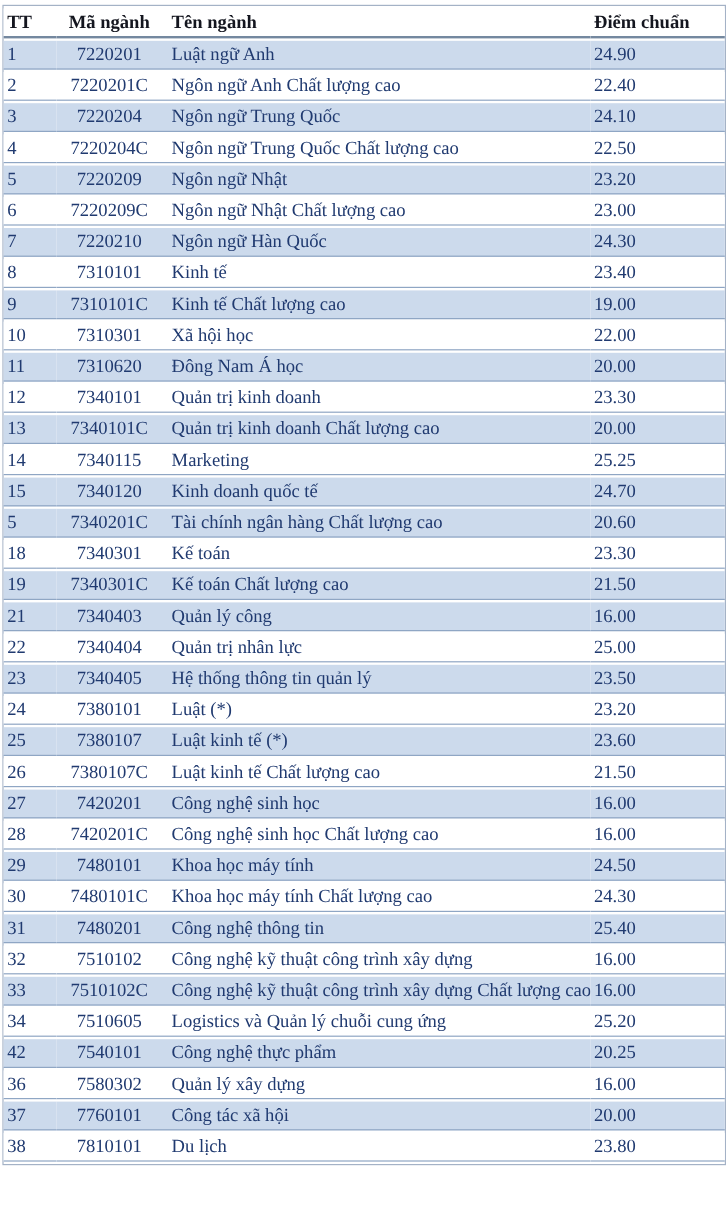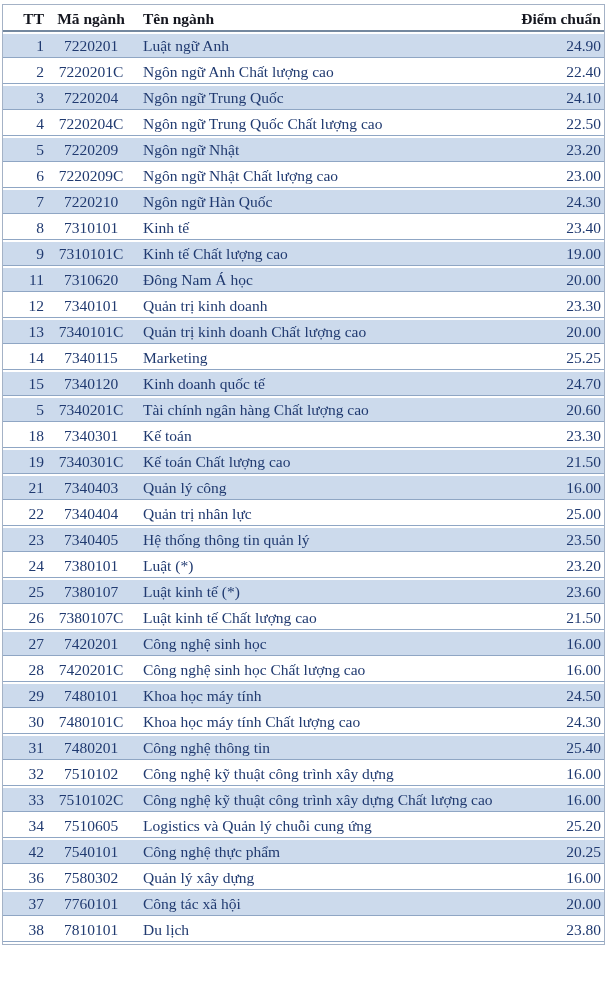--- a/index.html
+++ b/index.html
@@ -38,24 +38,24 @@
     color: #203a70;
     height: 21px;
     line-height: 21px;
     padding: 1px 3px;
     border-bottom: 1px solid #8fa6c4;
     white-space: nowrap;
     overflow: hidden;
   }
   tr.odd td { background: #ccdaec; }
   tr.even td { background: #ffffff; }
-  .col-tt    { width: 38px;  text-align: right; }
+  .col-tt    { width: 38px;  text-align: left; }
   .col-code  { width: 82px;  text-align: center; }
   .col-name  { text-align: left; padding-left: 8px; }
-  .col-score { width: 106px; text-align: right; }
+  .col-score { width: 106px; text-align: left; }
   th.col-name { padding-left: 8px; }
 </style>
 </head>
 <body>
 
 <div class="page">
   <table class="scores">
     <thead>
       <tr>
         <th class="col-tt">TT</th>
@@ -112,20 +112,26 @@
           <td class="col-code">7310101</td>
           <td class="col-name">Kinh tế</td>
           <td class="col-score">23.40</td>
         </tr>
         <tr class="odd">
           <td class="col-tt">9</td>
           <td class="col-code">7310101C</td>
           <td class="col-name">Kinh tế Chất lượng cao</td>
           <td class="col-score">19.00</td>
         </tr>
+        <tr class="even">
+          <td class="col-tt">10</td>
+          <td class="col-code">7310301</td>
+          <td class="col-name">Xã hội học</td>
+          <td class="col-score">22.00</td>
+        </tr>
         <tr class="odd">
           <td class="col-tt">11</td>
           <td class="col-code">7310620</td>
           <td class="col-name">Đông Nam Á học</td>
           <td class="col-score">20.00</td>
         </tr>
         <tr class="even">
           <td class="col-tt">12</td>
           <td class="col-code">7340101</td>
           <td class="col-name">Quản trị kinh doanh</td>

